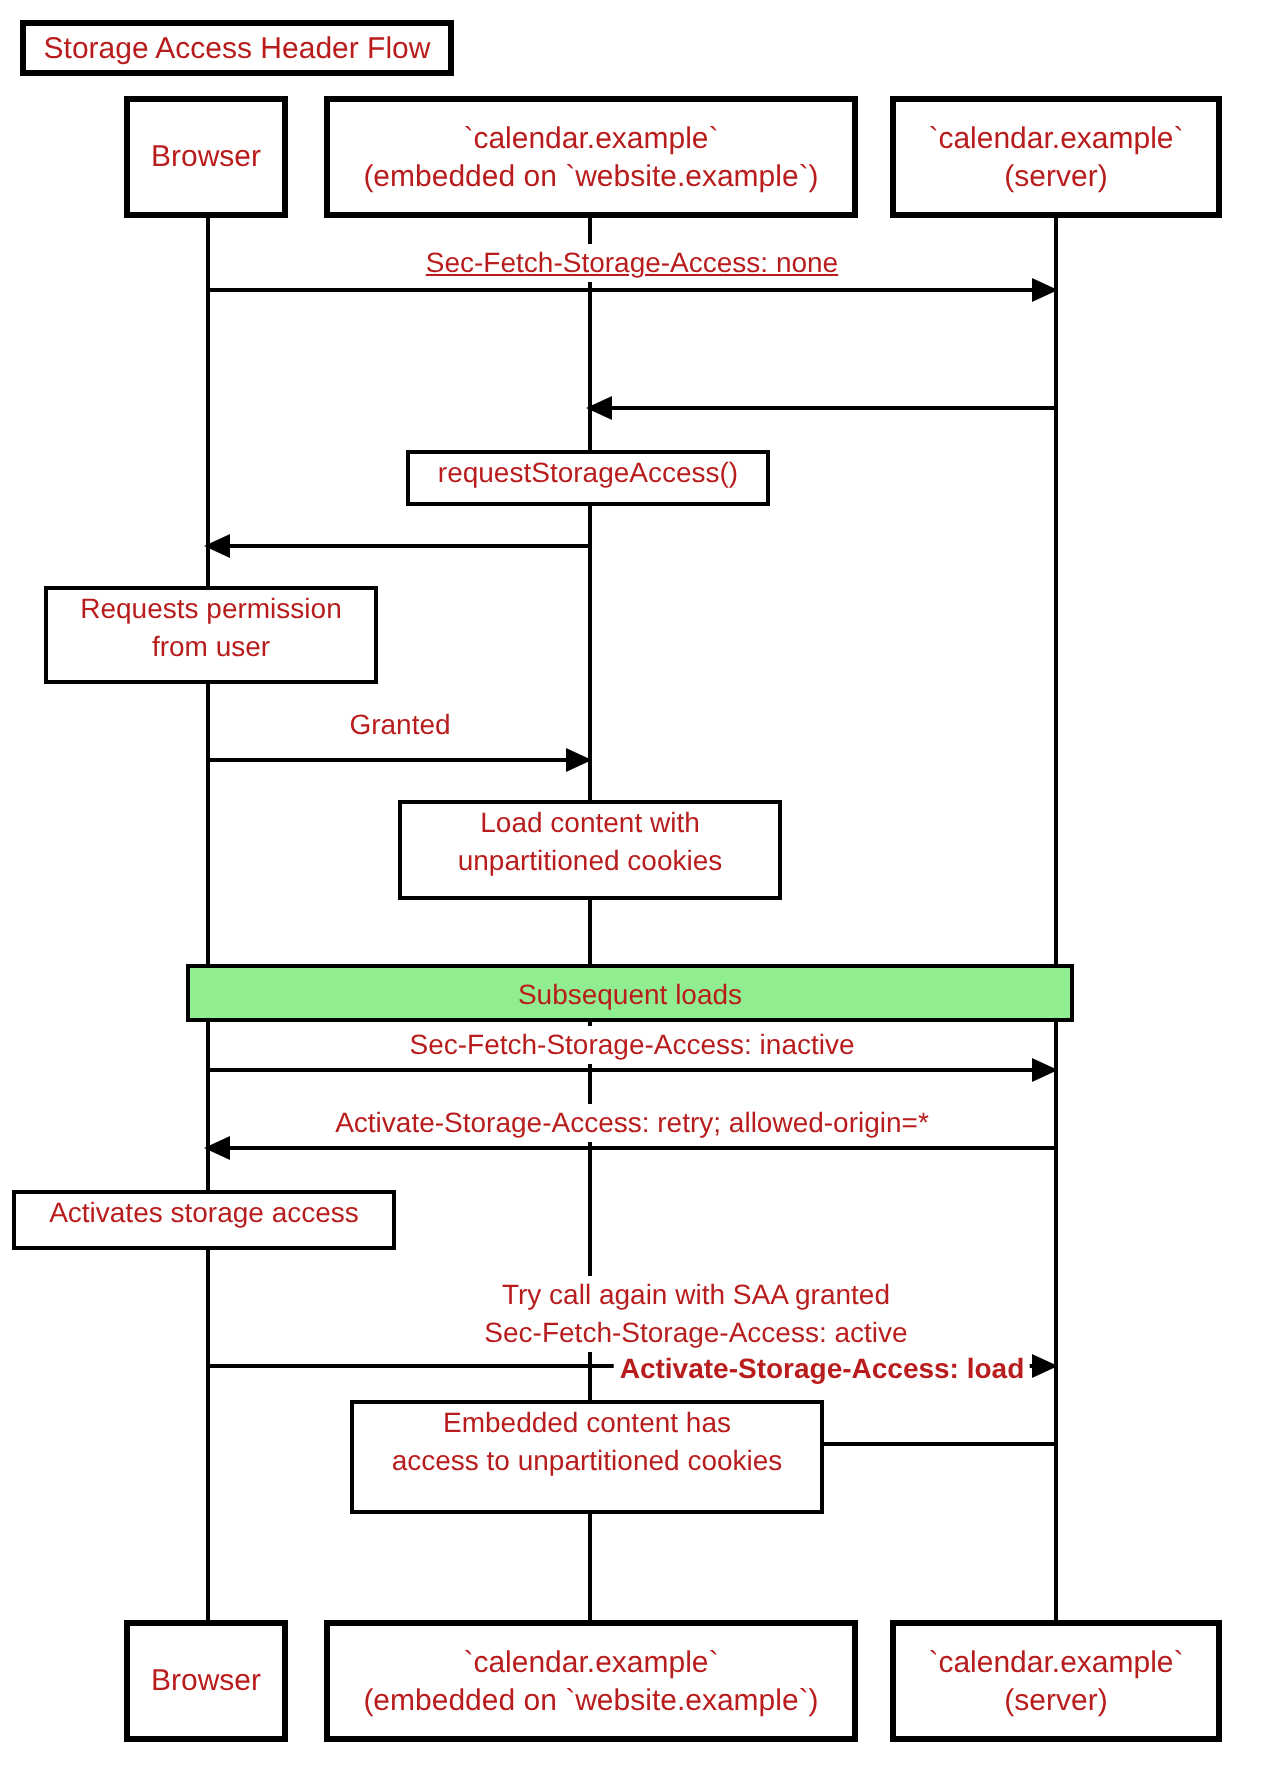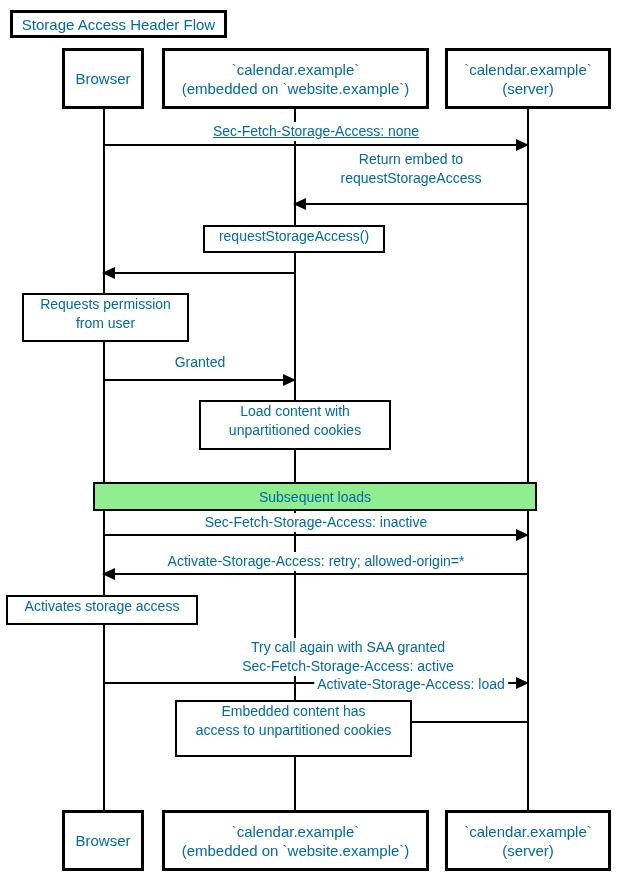--- a/index.html
+++ b/index.html
@@ -1,18 +1,18 @@
 <!DOCTYPE html>
 <html><head>
 <meta charset="utf-8">
 <style>
   html,body{margin:0;padding:0;background:#fff;}
   #canvas{
     position:relative;width:636px;height:888px;background:#ffffff;
-    font-family:"Liberation Sans",sans-serif;color:#0369a1;overflow:hidden;
+    font-family:"Liberation Sans",sans-serif;color:#b91c1c;overflow:hidden;
   }
   .box{position:absolute;box-sizing:border-box;border:3px solid #000;background:#fff;
        display:flex;flex-direction:column;align-items:center;justify-content:center;
        text-align:center;font-size:15px;line-height:19px;}
   .titlebox{position:absolute;box-sizing:border-box;border:3px solid #000;background:#fff;
        display:flex;align-items:center;justify-content:center;font-size:15px;white-space:nowrap;}
   .lifeline{position:absolute;width:2px;background:#000;}
   .arrow{position:absolute;height:0;border-top:2px solid #000;}
   .ah{position:absolute;width:0;height:0;border-top:6px solid transparent;border-bottom:6px solid transparent;}
   .ah.r{right:-2px;top:-7px;border-left:13px solid #000;}
@@ -46,24 +46,20 @@
   <div class="box" style="left:445px;top:48px;width:166px;height:61px;">
     <span>`calendar.example`</span>
     <span>(server)</span>
   </div>
 
   <div class="mlabel" style="left:316px;top:122px;text-decoration:underline;">Sec-Fetch-Storage-Access: none</div>
   <div class="arrow" style="left:104px;top:144px;width:423px;">
     <span class="ah r"></span>
   </div>
 
-  <div class="mlabel" style="left:411px;top:150px;">
-    <div>Return embed to</div>
-    <div>requestStorageAccess</div>
-  </div>
   <div class="arrow" style="left:295px;top:203px;width:232px;">
     <span class="ah l"></span>
   </div>
 
   <div class="note" style="left:203px;top:225px;width:182px;height:28px;">
     <span>requestStorageAccess()</span>
   </div>
   <div class="arrow" style="left:104px;top:272px;width:191px;">
     <span class="ah l"></span>
   </div>
@@ -102,21 +98,21 @@
   </div>
 
   <div class="mlabel" style="left:316px;top:638px;margin-left:32px;">
     <div>Try call again with SAA granted</div>
     <div>Sec-Fetch-Storage-Access: active</div>
   </div>
   <div class="arrow" style="left:104px;top:682px;width:423px;">
     <span class="ah r"></span>
   </div>
 
-  <div class="mlabel" style="left:411px;top:675px;">Activate-Storage-Access: load</div>
+  <div class="mlabel" style="left:411px;top:675px;font-weight:bold;">Activate-Storage-Access: load</div>
   <div class="arrow" style="left:295px;top:721px;width:232px;">
     <span class="ah l"></span>
   </div>
 
   <div class="note" style="left:175px;top:700px;width:237px;height:57px;">
     <span>Embedded content has</span>
     <span>access to unpartitioned cookies</span>
   </div>
 
   <div class="box" style="left:62px;top:810px;width:82px;height:61px;">

